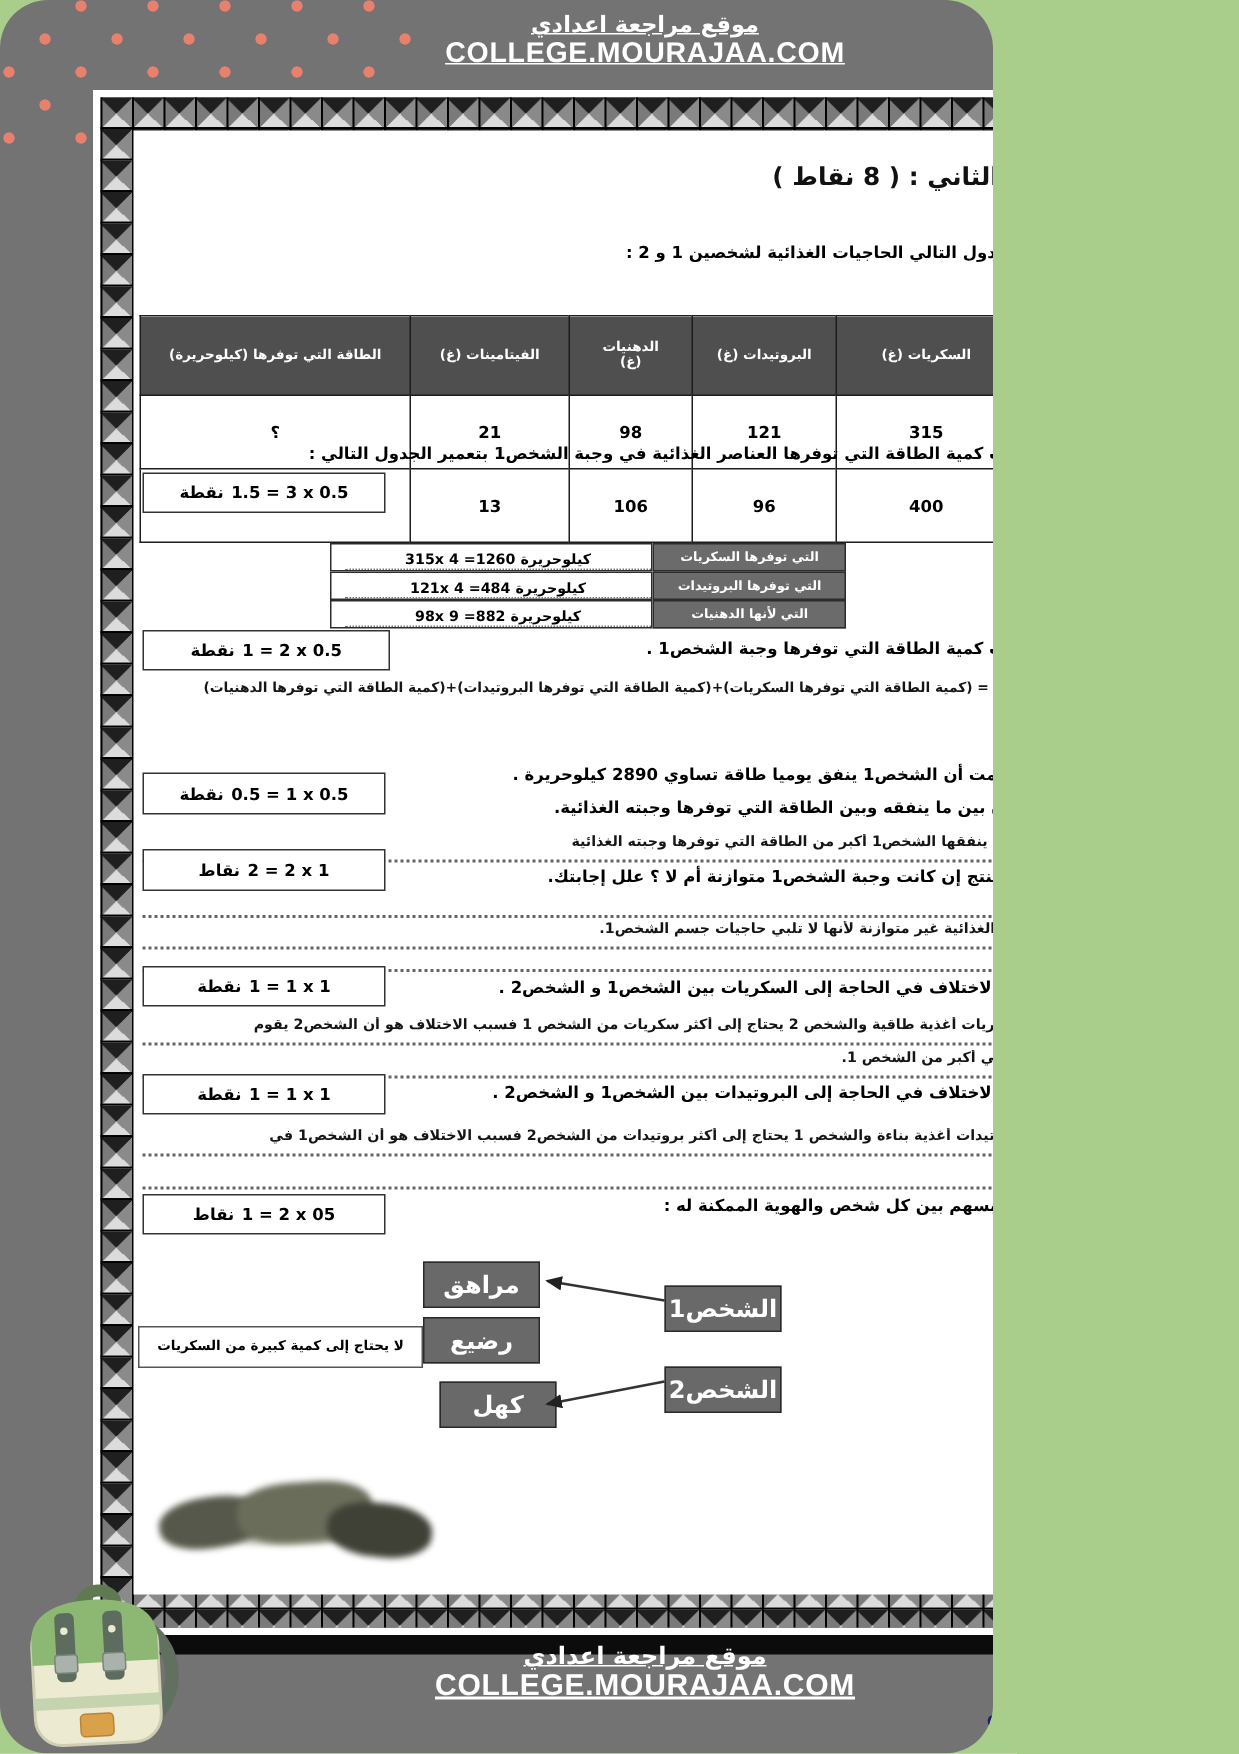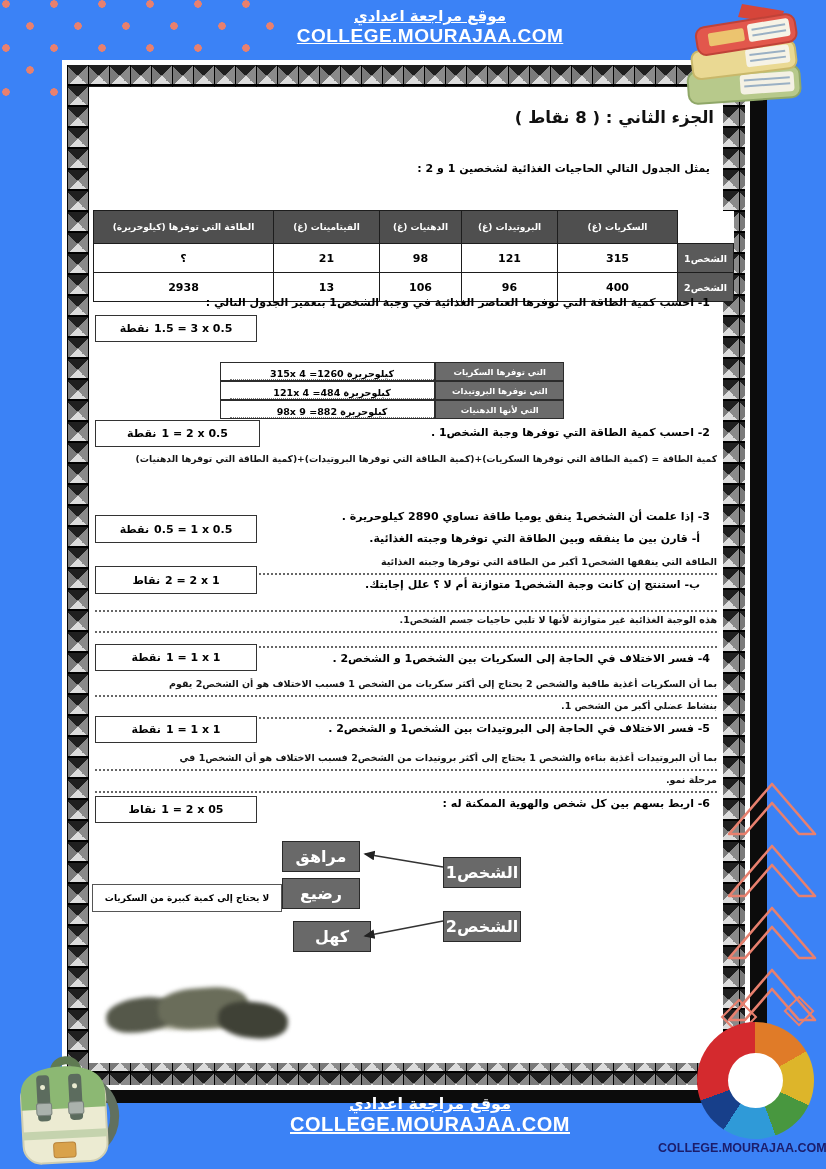--- a/index.html
+++ b/index.html
@@ -1,17 +1,17 @@
 <!DOCTYPE html>
 <html lang="ar"><head>
 <meta charset="utf-8">
 <style>
   html,body{margin:0;padding:0;background:#a9cd8b;}
-  .canvas{position:relative;width:826px;height:1169px;background:#3b82f6;overflow:hidden;
-          font-family:"DejaVu Sans",sans-serif;}
+  .canvas{position:relative;width:662px;height:1169px;background:#737373;overflow:hidden;
+          font-family:"DejaVu Sans",sans-serif;border-radius:32px;}
   
   .dots{position:absolute;left:0;top:0;width:290px;height:100px;
     background-image:
       radial-gradient(circle,#e8806e 3.5px,rgba(0,0,0,0) 4px),
       radial-gradient(circle,#e8806e 3.5px,rgba(0,0,0,0) 4px);
     background-size:48px 44px,48px 44px;
     background-position:6px 4px,30px 26px;}
   
   .banner{position:absolute;left:215px;width:430px;text-align:center;color:#fff;}
   .banner .site-ar{font-size:15px;font-weight:bold;text-decoration:underline;direction:rtl;}
@@ -32,21 +32,21 @@
   
   .abs{position:absolute;}
   .title{font-size:16.5px;font-weight:bold;color:#111;white-space:nowrap;}
   .q{font-size:11px;font-weight:bold;color:#000;white-space:nowrap;}
   .ans{font-size:9.5px;font-weight:bold;color:#151515;white-space:nowrap;overflow:hidden;}
   .dotline{border-bottom:2px dotted #666;}
   .scorebox{background:#fff;border:1.6px solid #333;display:flex;align-items:center;
             justify-content:center;gap:5px;font-size:11px;font-weight:bold;direction:rtl;}
   
   table.needs{border-collapse:collapse;table-layout:fixed;width:640px;}
-  table.needs th,table.needs td{border:1.5px solid #1d1d1d;padding:4px;overflow:hidden;}
+  table.needs th,table.needs td{border:1.5px solid #1d1d1d;padding:14px;overflow:hidden;}
   table.needs th.colhead{background:#4f4f4f;color:#fff;font-size:9px;height:24px;}
   table.needs th.blank{border:none;background:#fff;}
   table.needs th.rowlab{background:#5a5a5a;color:#fff;font-size:9.5px;height:20px;}
   table.needs td{font-size:11px;font-weight:bold;text-align:center;}
   
   .ehead{background:#5a5a5a;color:#fff;font-weight:bold;font-size:10.5px;display:flex;
          align-items:center;justify-content:center;border:1px solid #2c2c2c;}
   .erow{display:flex;direction:rtl;height:19px;}
   .elabel{width:128px;background:#6b6b6b;color:#fff;font-size:8.5px;font-weight:bold;
           display:flex;align-items:center;justify-content:center;border:1px solid #2c2c2c;}

